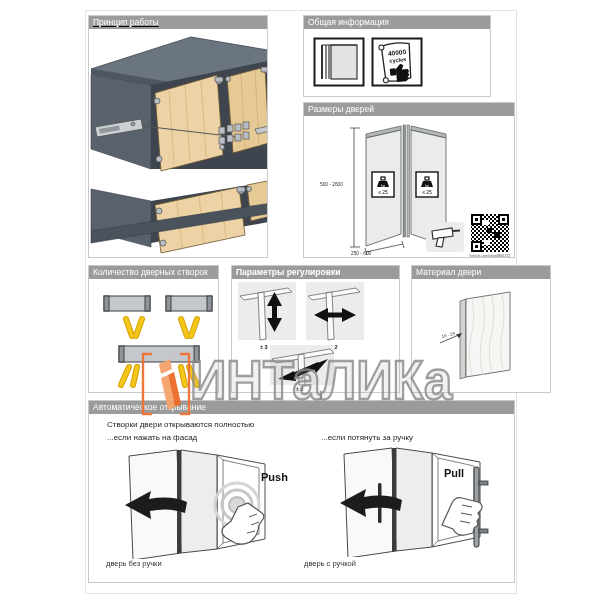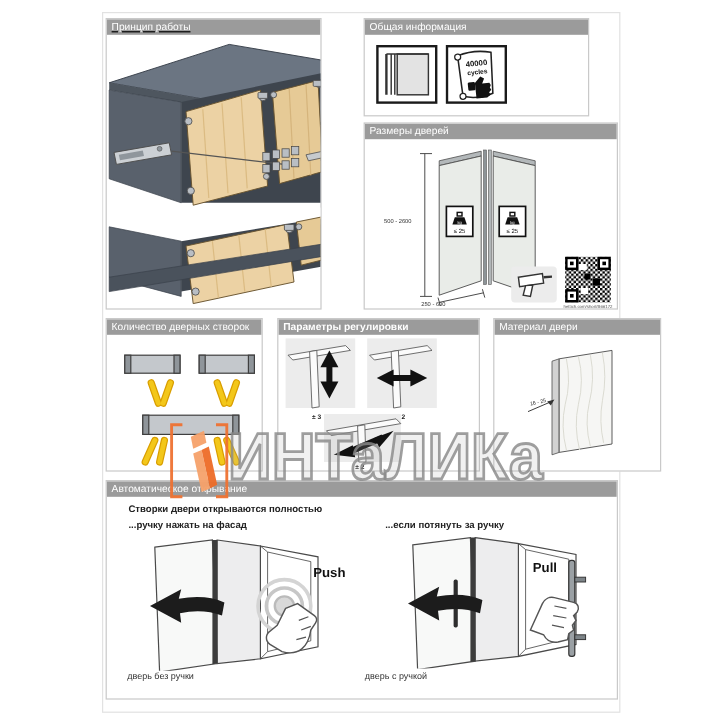--- a/index.html
+++ b/index.html
@@ -11,21 +11,21 @@
   #p-principle{left:88px;top:15px;width:180px;height:243px;text-decoration:underline;}
   #p-general{left:303px;top:15px;width:188px;height:82px;}
   #p-sizes{left:303px;top:102px;width:212px;height:156px;}
   #p-leaves{left:88px;top:265px;width:131px;height:128px;}
   #p-adjust{left:231px;top:265px;width:169px;height:128px;font-weight:bold;}
   #p-material{left:375px;top:265px;width:140px;height:128px;margin-left:36px;}
   #p-auto{left:88px;top:400px;width:427px;height:183px;}
   .icon-row{display:flex;gap:6px;padding:8px 0 0 9px;}
   svg{display:block;}
   svg text{font-family:"Liberation Sans",sans-serif;}
-  .bold-note{position:absolute;font-size:8px;font-weight:bold;color:#222;white-space:nowrap;}
+  .bold-note{position:absolute;font-size:8px;font-weight:normal;color:#222;white-space:nowrap;}
   .caption{position:absolute;font-size:7.5px;color:#333;white-space:nowrap;text-align:center;}
   
   .watermark{position:absolute;z-index:20;pointer-events:none;}
   #wm-logo{left:140px;top:350px;width:52px;height:68px;opacity:.95;}
   #wm-text{left:190px;top:349px;width:290px;height:62px;line-height:62px;font-size:55px;font-weight:bold;letter-spacing:0px;color:rgba(175,175,175,0.18);-webkit-text-stroke:2.4px rgba(138,138,138,0.82);transform:scaleX(0.92);transform-origin:left center;white-space:nowrap;}
 </style>
 </head>
 <body>
 
 <div class="sheet"></div>
@@ -318,21 +318,21 @@
     <polygon points="19,14 30,9 32,19 21,24" fill="#f6a26b"></polygon>
     <polygon points="21,28 28,25 35,57 28,60" fill="#f6a26b"></polygon>
     <polygon points="28,25 34,22 41,54 35,57" fill="#ee6c28"></polygon>
   </svg>
 </div>
 <div class="watermark" id="wm-text">ИНТаЛИКа</div>
 
 <div class="panel" id="p-auto">
   <div class="panel-header">Автоматическое открывание</div>
   <div class="bold-note" style="left:18px;top:19px;">Створки двери открываются полностью</div>
-  <div class="bold-note" style="left:18px;top:32px;">...ручку нажать на фасад</div>
+  <div class="bold-note" style="left:18px;top:32px;">...если нажать на фасад</div>
   <div class="bold-note" style="left:232px;top:32px;">...если потянуть за ручку</div>
 
   <svg width="200" height="112" viewBox="0 0 200 112" style="position:absolute;left:10px;top:46px;">
     <polygon points="118,8 166,17 166,92 118,102" fill="#fff" stroke="#4a4a4a" stroke-width="1"></polygon>
     <polygon points="124,13 160,21 160,87 124,96" fill="none" stroke="#4a4a4a" stroke-width="0.7"></polygon>
     <line x1="118" y1="8" x2="124" y2="13" stroke="#4a4a4a" stroke-width="0.7"></line>
     <line x1="118" y1="102" x2="124" y2="96" stroke="#4a4a4a" stroke-width="0.7"></line>
     <polygon points="82,3 118,8 118,102 82,106" fill="#ededee" stroke="#4a4a4a" stroke-width="1"></polygon>
     <polygon points="30,9 78,3 82,106 34,113" fill="#f8f9f8" stroke="#4a4a4a" stroke-width="1"></polygon>
     <polygon points="78,3 82,3 82,106 78,106.5" fill="#3c3c3c"></polygon>

